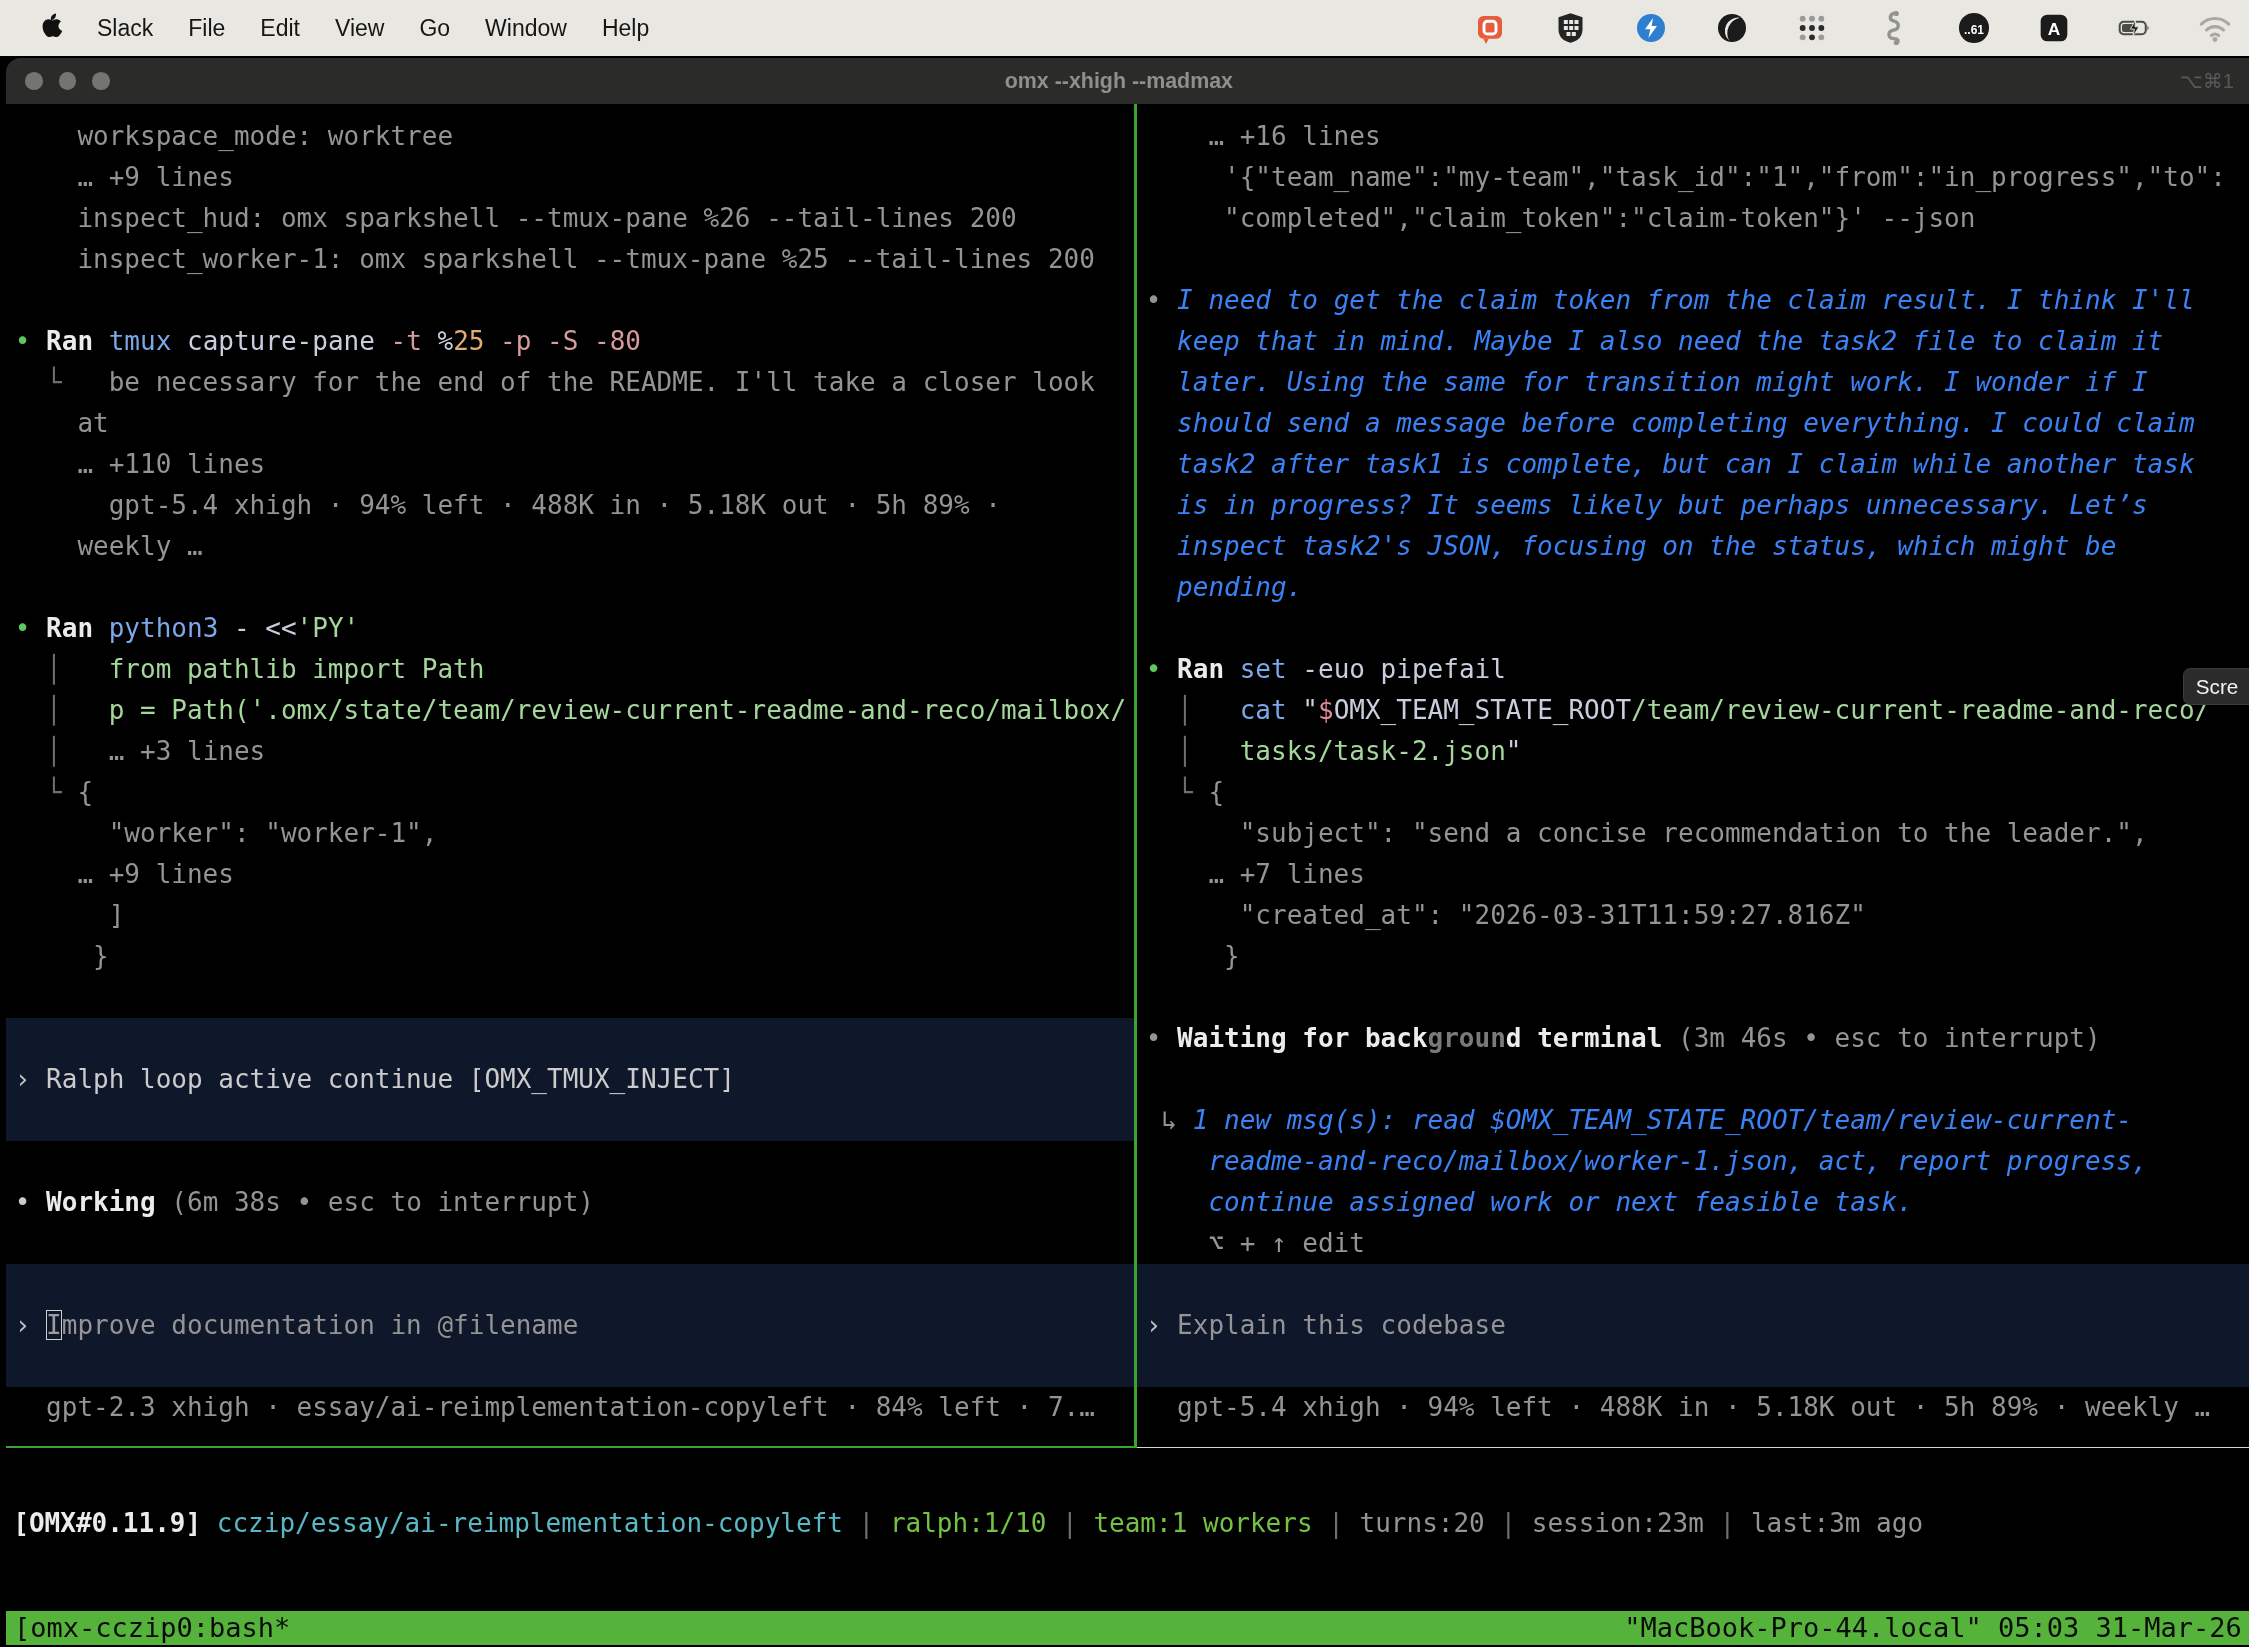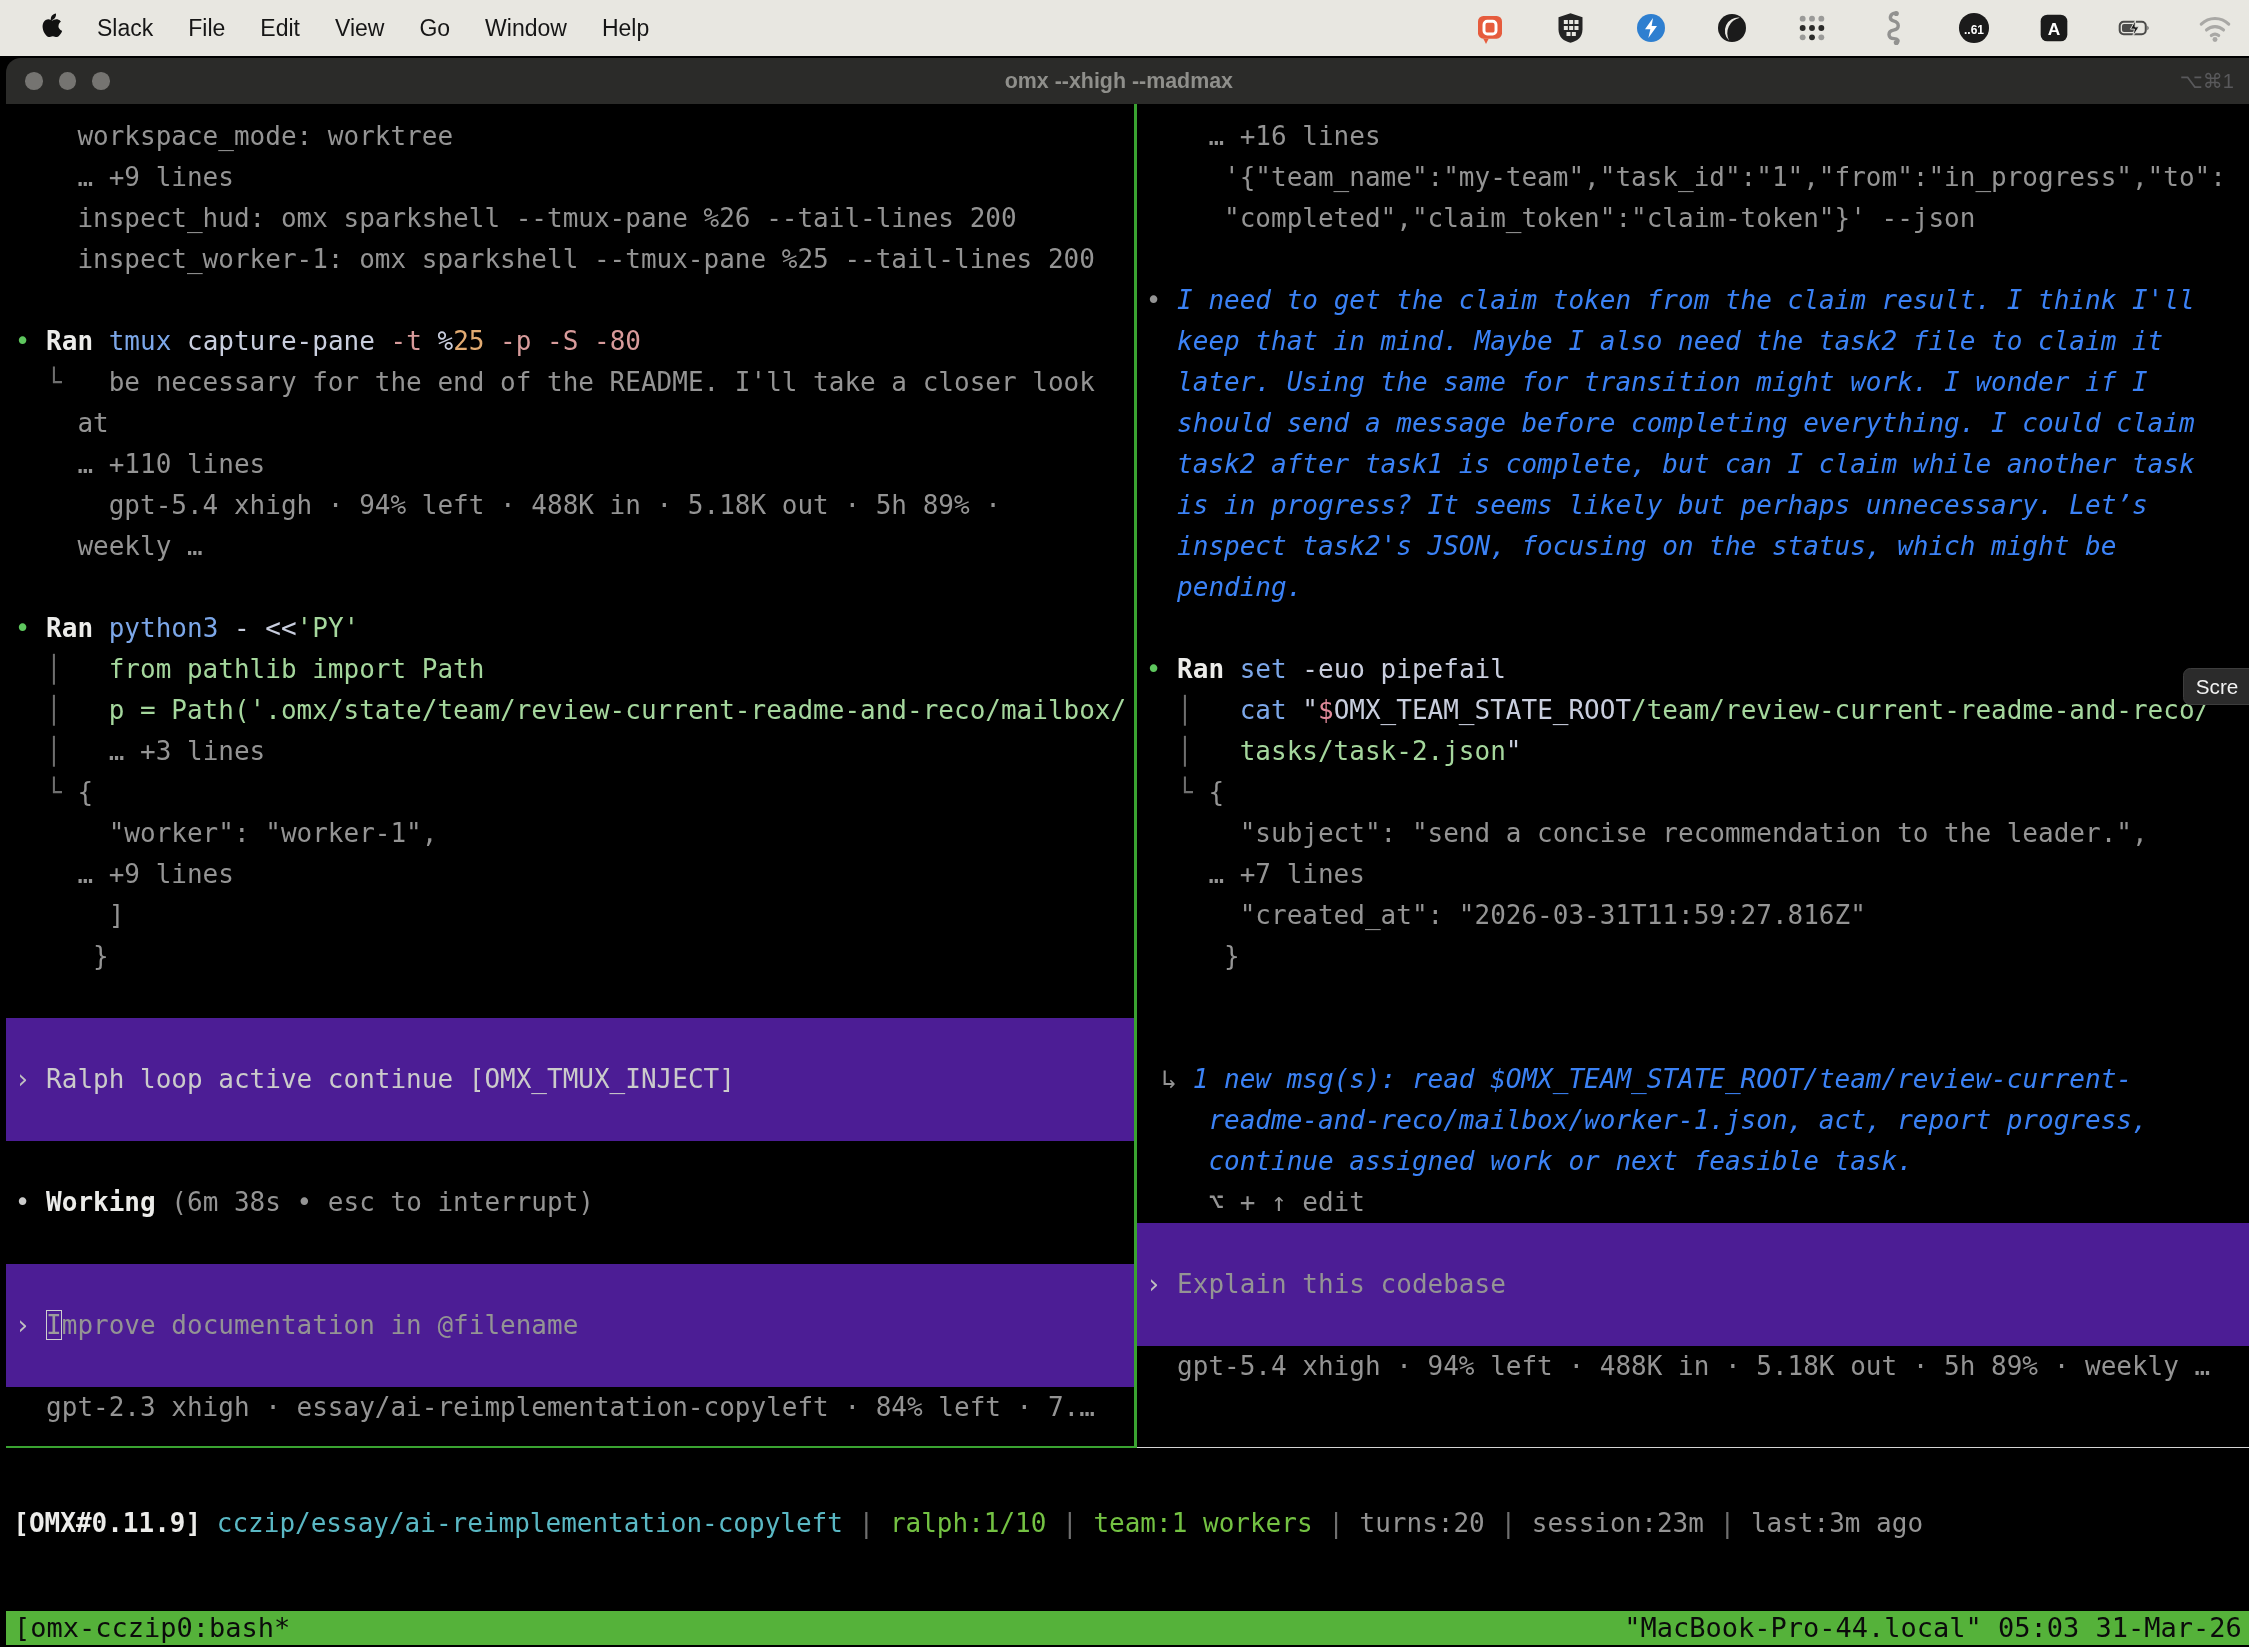--- a/index.html
+++ b/index.html
@@ -28,21 +28,21 @@
 
   
   .panes { display:flex; height:1344px; }
   .pane { padding:11.8px 0 0 8.9px; overflow:hidden; }
   .pane.left  { width:1128px; border-bottom:2.2px solid #3aa331; }
   .pane.right { flex:1; border-bottom:1.5px solid #d4d4d4; }
   .vdivider { width:3px; background:#3aa331; }
 
   .tline { height:41px; line-height:41px; white-space:pre;
            font-family:"DejaVu Sans Mono", monospace; font-size:26px; }
-  .tline.band { background:#4c1d95; margin-left:-8.9px; padding-left:8.9px; }
+  .tline.band { background:#0f172a; margin-left:-8.9px; padding-left:8.9px; }
 
   .c-gray   { color:#949494; }
   .c-light  { color:#cbcbcb; }
   .c-dim    { color:#6f6f6f; }
   .c-dimb   { color:#7a7a7a; font-weight:bold; }
   .c-whiteb { color:#ececea; font-weight:bold; }
   .c-bullet { color:#5ec75e; }
   .c-blue   { color:#7ca7e8; }
   .c-lav    { color:#c9cede; }
   .c-rose   { color:#d89b9b; }
@@ -244,20 +244,21 @@
         <div class="tline"></div>
         <div class="tline"><span class="c-bullet">• </span><span class="c-whiteb">Ran </span><span class="c-blue">set </span><span class="c-lav">-euo pipefail</span></div>
         <div class="tline"><span class="c-dim">  │   </span><span class="c-blue">cat </span><span class="c-lav">"</span><span class="c-dollar">$</span><span class="c-lav">OMX_TEAM_STATE_ROOT</span><span class="c-code">/team/review-current-readme-and-reco/</span></div>
         <div class="tline"><span class="c-dim">  │   </span><span class="c-code">tasks/task-2.json</span><span class="c-lav">"</span></div>
         <div class="tline"><span class="c-dim">  └ </span><span class="c-gray">{</span></div>
         <div class="tline"><span class="c-gray">      "subject": "send a concise recommendation to the leader.",</span></div>
         <div class="tline"><span class="c-gray">    … +7 lines</span></div>
         <div class="tline"><span class="c-gray">      "created_at": "2026-03-31T11:59:27.816Z"</span></div>
         <div class="tline"><span class="c-gray">     }</span></div>
         <div class="tline"></div>
+        <div class="tline"><span class="c-gray">• </span><span class="c-whiteb">Waiting for back</span><span class="c-dimb">groun</span><span class="c-whiteb">d terminal </span><span class="c-gray">(3m 46s • esc to interrupt)</span></div>
         <div class="tline"></div>
         <div class="tline"><span class="c-gray"> ↳ </span><span class="c-ital">1 new msg(s): read $OMX_TEAM_STATE_ROOT/team/review-current-</span></div>
         <div class="tline"><span class="c-ital">    readme-and-reco/mailbox/worker-1.json, act, report progress,</span></div>
         <div class="tline"><span class="c-ital">    continue assigned work or next feasible task.</span></div>
         <div class="tline"><span class="c-gray">    ⌥ + ↑ edit</span></div>
         <div class="tline band"></div>
         <div class="tline band"><span class="c-chev">› </span><span class="c-gray">Explain this codebase</span></div>
         <div class="tline band"></div>
         <div class="tline"><span class="c-gray">  gpt-5.4 xhigh · 94% left · 488K in · 5.18K out · 5h 89% · weekly …</span></div>
       </div>

